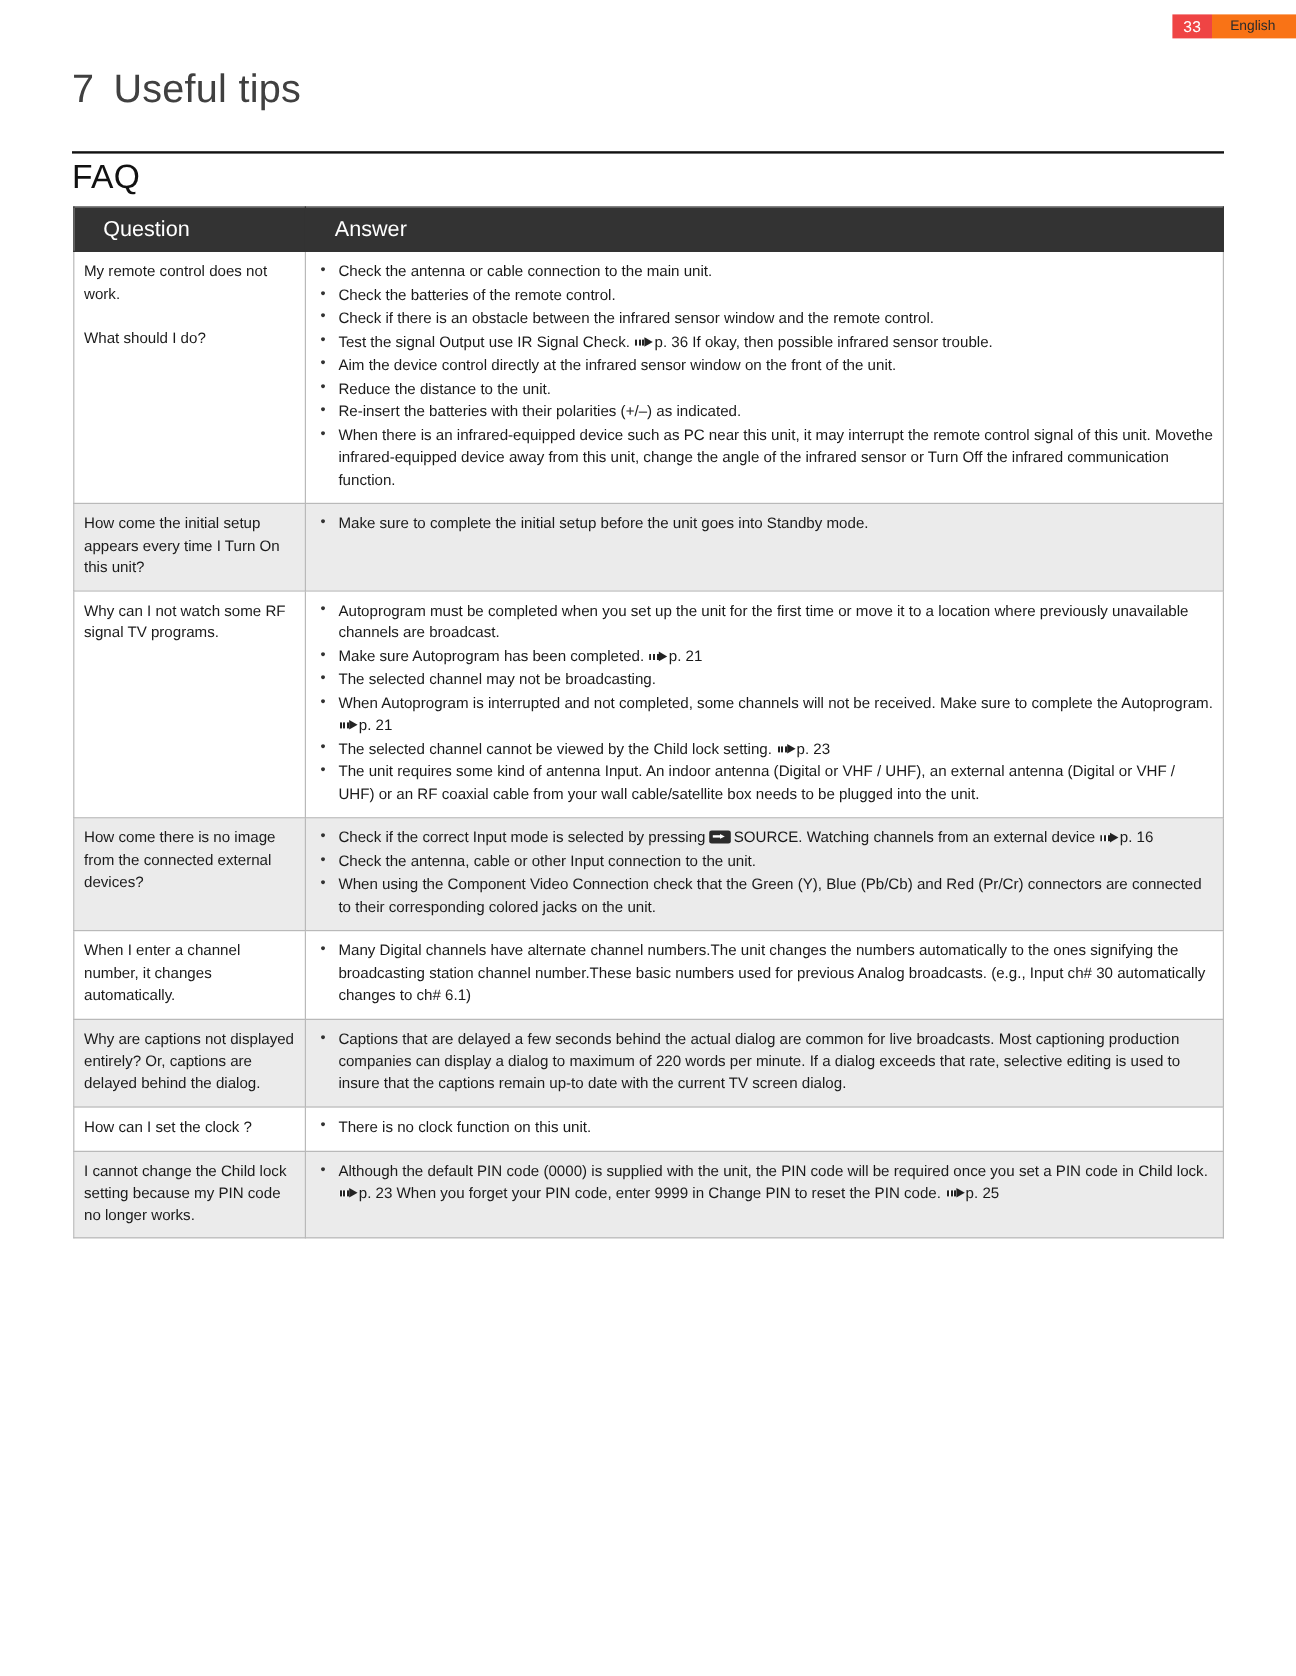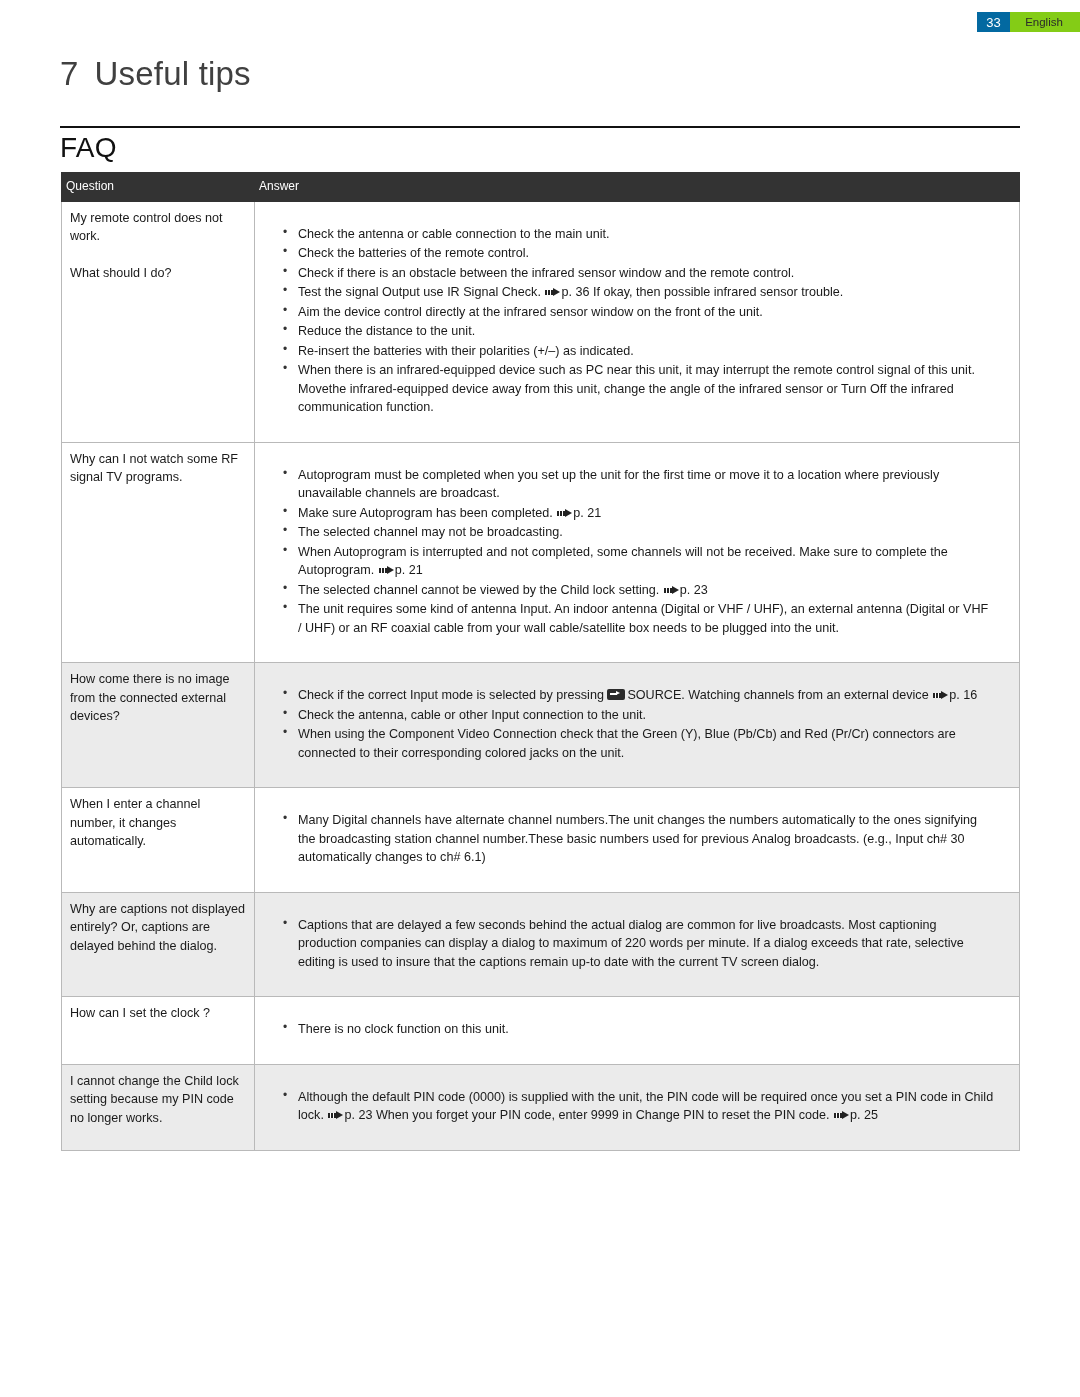--- a/index.html
+++ b/index.html
@@ -25,31 +25,31 @@
   
   .header-bar {
     position: absolute;
     top: 12px;
     right: 0px;
     display: flex;
     align-items: stretch;
     height: 20px;
   }
   .page-num {
-    background: #0369a1;
+    background: #ef4444;
     color: #ffffff;
     font-size: 13px;
     padding: 2px 9px 2px 9px;
     display: flex;
     align-items: center;
     justify-content: center;
     letter-spacing: 0.2px;
   }
   .lang-box {
-    background: #84cc16;
+    background: #f97316;
     color: #2b2b2b;
     font-size: 11.5px;
     padding: 2px 12px 2px 10px;
     display: flex;
     align-items: center;
     justify-content: center;
     min-width: 48px;
   }
 
   
@@ -91,22 +91,22 @@
     border-collapse: collapse;
     table-layout: fixed;
     font-size: 12.6px;
     line-height: 1.47;
   }
   .faq-table th {
     background: #333333;
     color: #ffffff;
     font-weight: normal;
     text-align: left;
-    padding: 5px 8px 5px 4px;
-    font-size: 12px;
+    padding: 5px 8px 5px 24px;
+    font-size: 18px;
     border: 1px solid #333;
   }
   .faq-table col.q { width: 193px; }
   .faq-table col.a { width: 765px; }
 
   .faq-table td {
     border: 1px solid #b9b9b9;
     vertical-align: top;
     padding: 7px 8px 9px 8px;
   }
@@ -117,21 +117,21 @@
     background: #ffffff;
   }
   td.q-cell {
     padding-left: 8px;
     color: #1a1a1a;
   }
   td.a-cell {
     padding-left: 6px;
   }
   ul.bullets {
-    margin: 16px;
+    margin: 0;
     padding: 0;
     list-style: none;
   }
   ul.bullets li {
     position: relative;
     padding-left: 21px;
     margin: 0 0 1px 0;
   }
   ul.bullets li:before {
     content: "\2022";
@@ -243,20 +243,28 @@
             <li>Check if there is an obstacle between the infrared sensor window and the remote control.</li>
             <li>Test the signal Output use <span class="bold">IR Signal Check</span>. <span class="arrow"></span>p. 36 If okay, then possible infrared sensor trouble.</li>
             <li>Aim the device control directly at the infrared sensor window on the front of the unit.</li>
             <li>Reduce the distance to the unit.</li>
             <li>Re-insert the batteries with their polarities (+/–) as indicated.</li>
             <li>When there is an infrared-equipped device such as PC near this unit, it may interrupt the remote control signal of this unit. Movethe infrared-equipped device away from this unit, change the angle of the infrared sensor or Turn Off the infrared communication function.</li>
           </ul>
         </td>
       </tr>
 
+      <tr class="shaded">
+        <td class="q-cell">How come the initial setup appears every time I Turn On this unit?</td>
+        <td class="a-cell">
+          <ul class="bullets">
+            <li>Make sure to complete the initial setup before the unit goes into Standby mode.</li>
+          </ul>
+        </td>
+      </tr>
 
       <tr class="plain">
         <td class="q-cell">Why can I not watch some RF signal TV programs.</td>
         <td class="a-cell">
           <ul class="bullets">
             <li>Autoprogram must be completed when you set up the unit for the first time or move it to a location where previously unavailable channels are broadcast.</li>
             <li>Make sure <span class="bold">Autoprogram</span> has been completed. <span class="arrow"></span>p. 21</li>
             <li>The selected channel may not be broadcasting.</li>
             <li>When <span class="bold">Autoprogram</span> is interrupted and not completed, some channels will not be received. Make sure to complete the <span class="bold">Autoprogram</span>. <span class="arrow"></span>p. 21</li>
             <li>The selected channel cannot be viewed by the <span class="bold">Child lock</span> setting. <span class="arrow"></span>p. 23</li>

